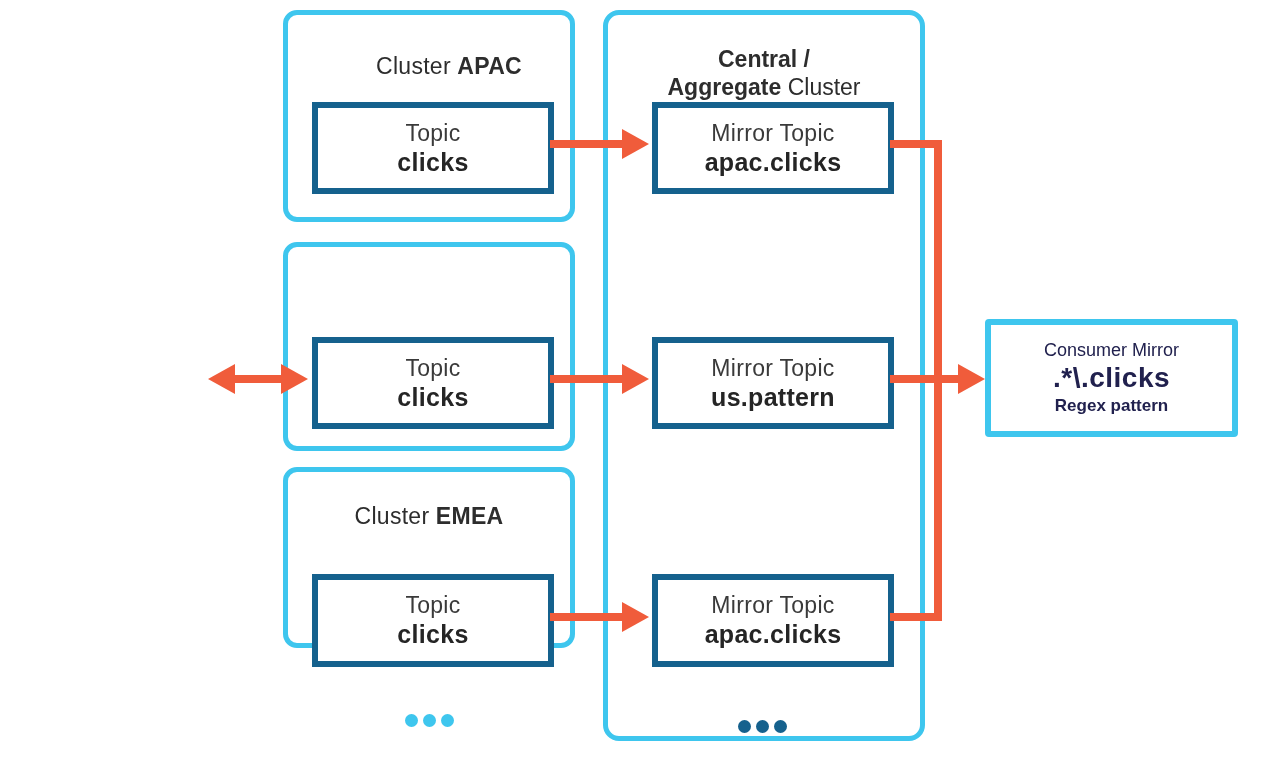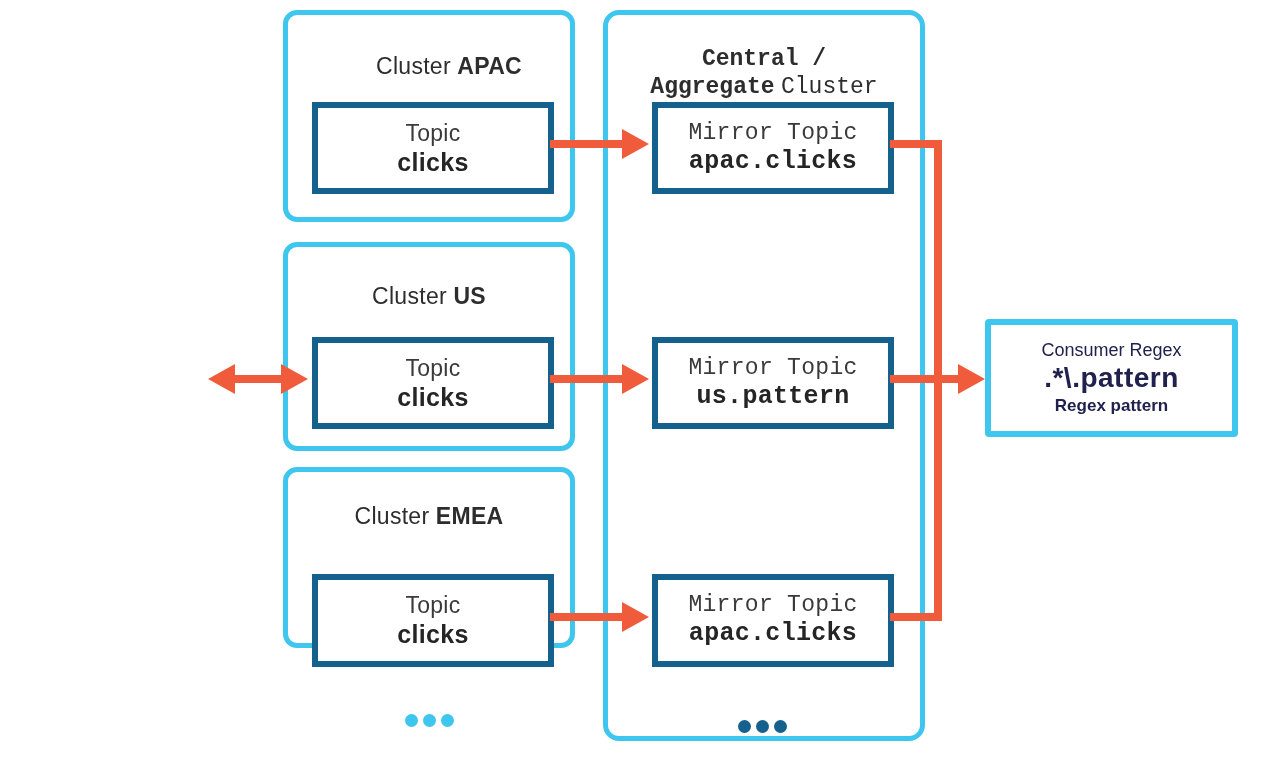--- a/index.html
+++ b/index.html
@@ -64,23 +64,20 @@
     <div class="cluster-title" style="top:38px;padding-left:40px;">
       <span>Cluster</span><b>APAC</b>
     </div>
     <div class="blue-box" style="left:24px;top:87px;width:242px;height:92px;">
       <div class="topic-label">Topic</div>
       <div class="topic-name">clicks</div>
     </div>
   </div>
 
   <div class="cyan-box cluster" style="left:283px;top:242px;width:292px;height:209px;">
-    <div class="cluster-title" style="top:36px;">
-      <span>Cluster</span><b>US</b>
-    </div>
     <div class="blue-box" style="left:24px;top:90px;width:242px;height:92px;">
       <div class="topic-label">Topic</div>
       <div class="topic-name">clicks</div>
     </div>
   </div>
 
   <div class="cyan-box cluster" style="left:283px;top:467px;width:292px;height:181px;">
     <div class="cluster-title" style="top:31px;">
       <span>Cluster</span><b>EMEA</b>
     </div>
@@ -89,21 +86,21 @@
       <div class="topic-name">clicks</div>
     </div>
   </div>
 
   <div class="dots cyan" style="left:405px;top:714px;">
     <i></i>
       <i></i>
       <i></i>
   </div>
 
-  <div class="cyan-box cluster" style="left:603px;top:10px;width:322px;height:731px;border-radius:16px;font-family:Liberation Mono, monospace;">
+  <div class="cyan-box cluster" style="left:603px;top:10px;width:322px;height:731px;border-radius:16px;">
     <div class="central-title">
       <div class="l1">Central /</div>
       <div class="l2"><b>Aggregate</b><span class="reg">Cluster</span></div>
     </div>
 
     <div class="blue-box" style="left:44px;top:87px;width:242px;height:92px;">
       <div class="topic-label">Mirror Topic</div>
       <div class="topic-name">apac.clicks</div>
     </div>
 
@@ -118,22 +115,22 @@
     </div>
 
     <div class="dots blue" style="left:130px;top:705px;">
       <i></i>
         <i></i>
         <i></i>
     </div>
   </div>
 
   <div class="cyan-box consumer" style="left:985px;top:319px;width:253px;height:118px;border-width:6px;">
-    <div class="cg-title">Consumer Regex</div>
-    <div class="cg-pattern">.*\.pattern</div>
+    <div class="cg-title">Consumer Mirror</div>
+    <div class="cg-pattern">.*\.clicks</div>
     <div class="cg-caption">Regex pattern</div>
   </div>
 
   <div>
     <div class="head left" style="left:208px;top:364px;"></div>
     <div class="shaft h8" style="left:233px;top:375px;width:50px;"></div>
     <div class="head right" style="left:281px;top:364px;"></div>
   </div>
 
   <div>

